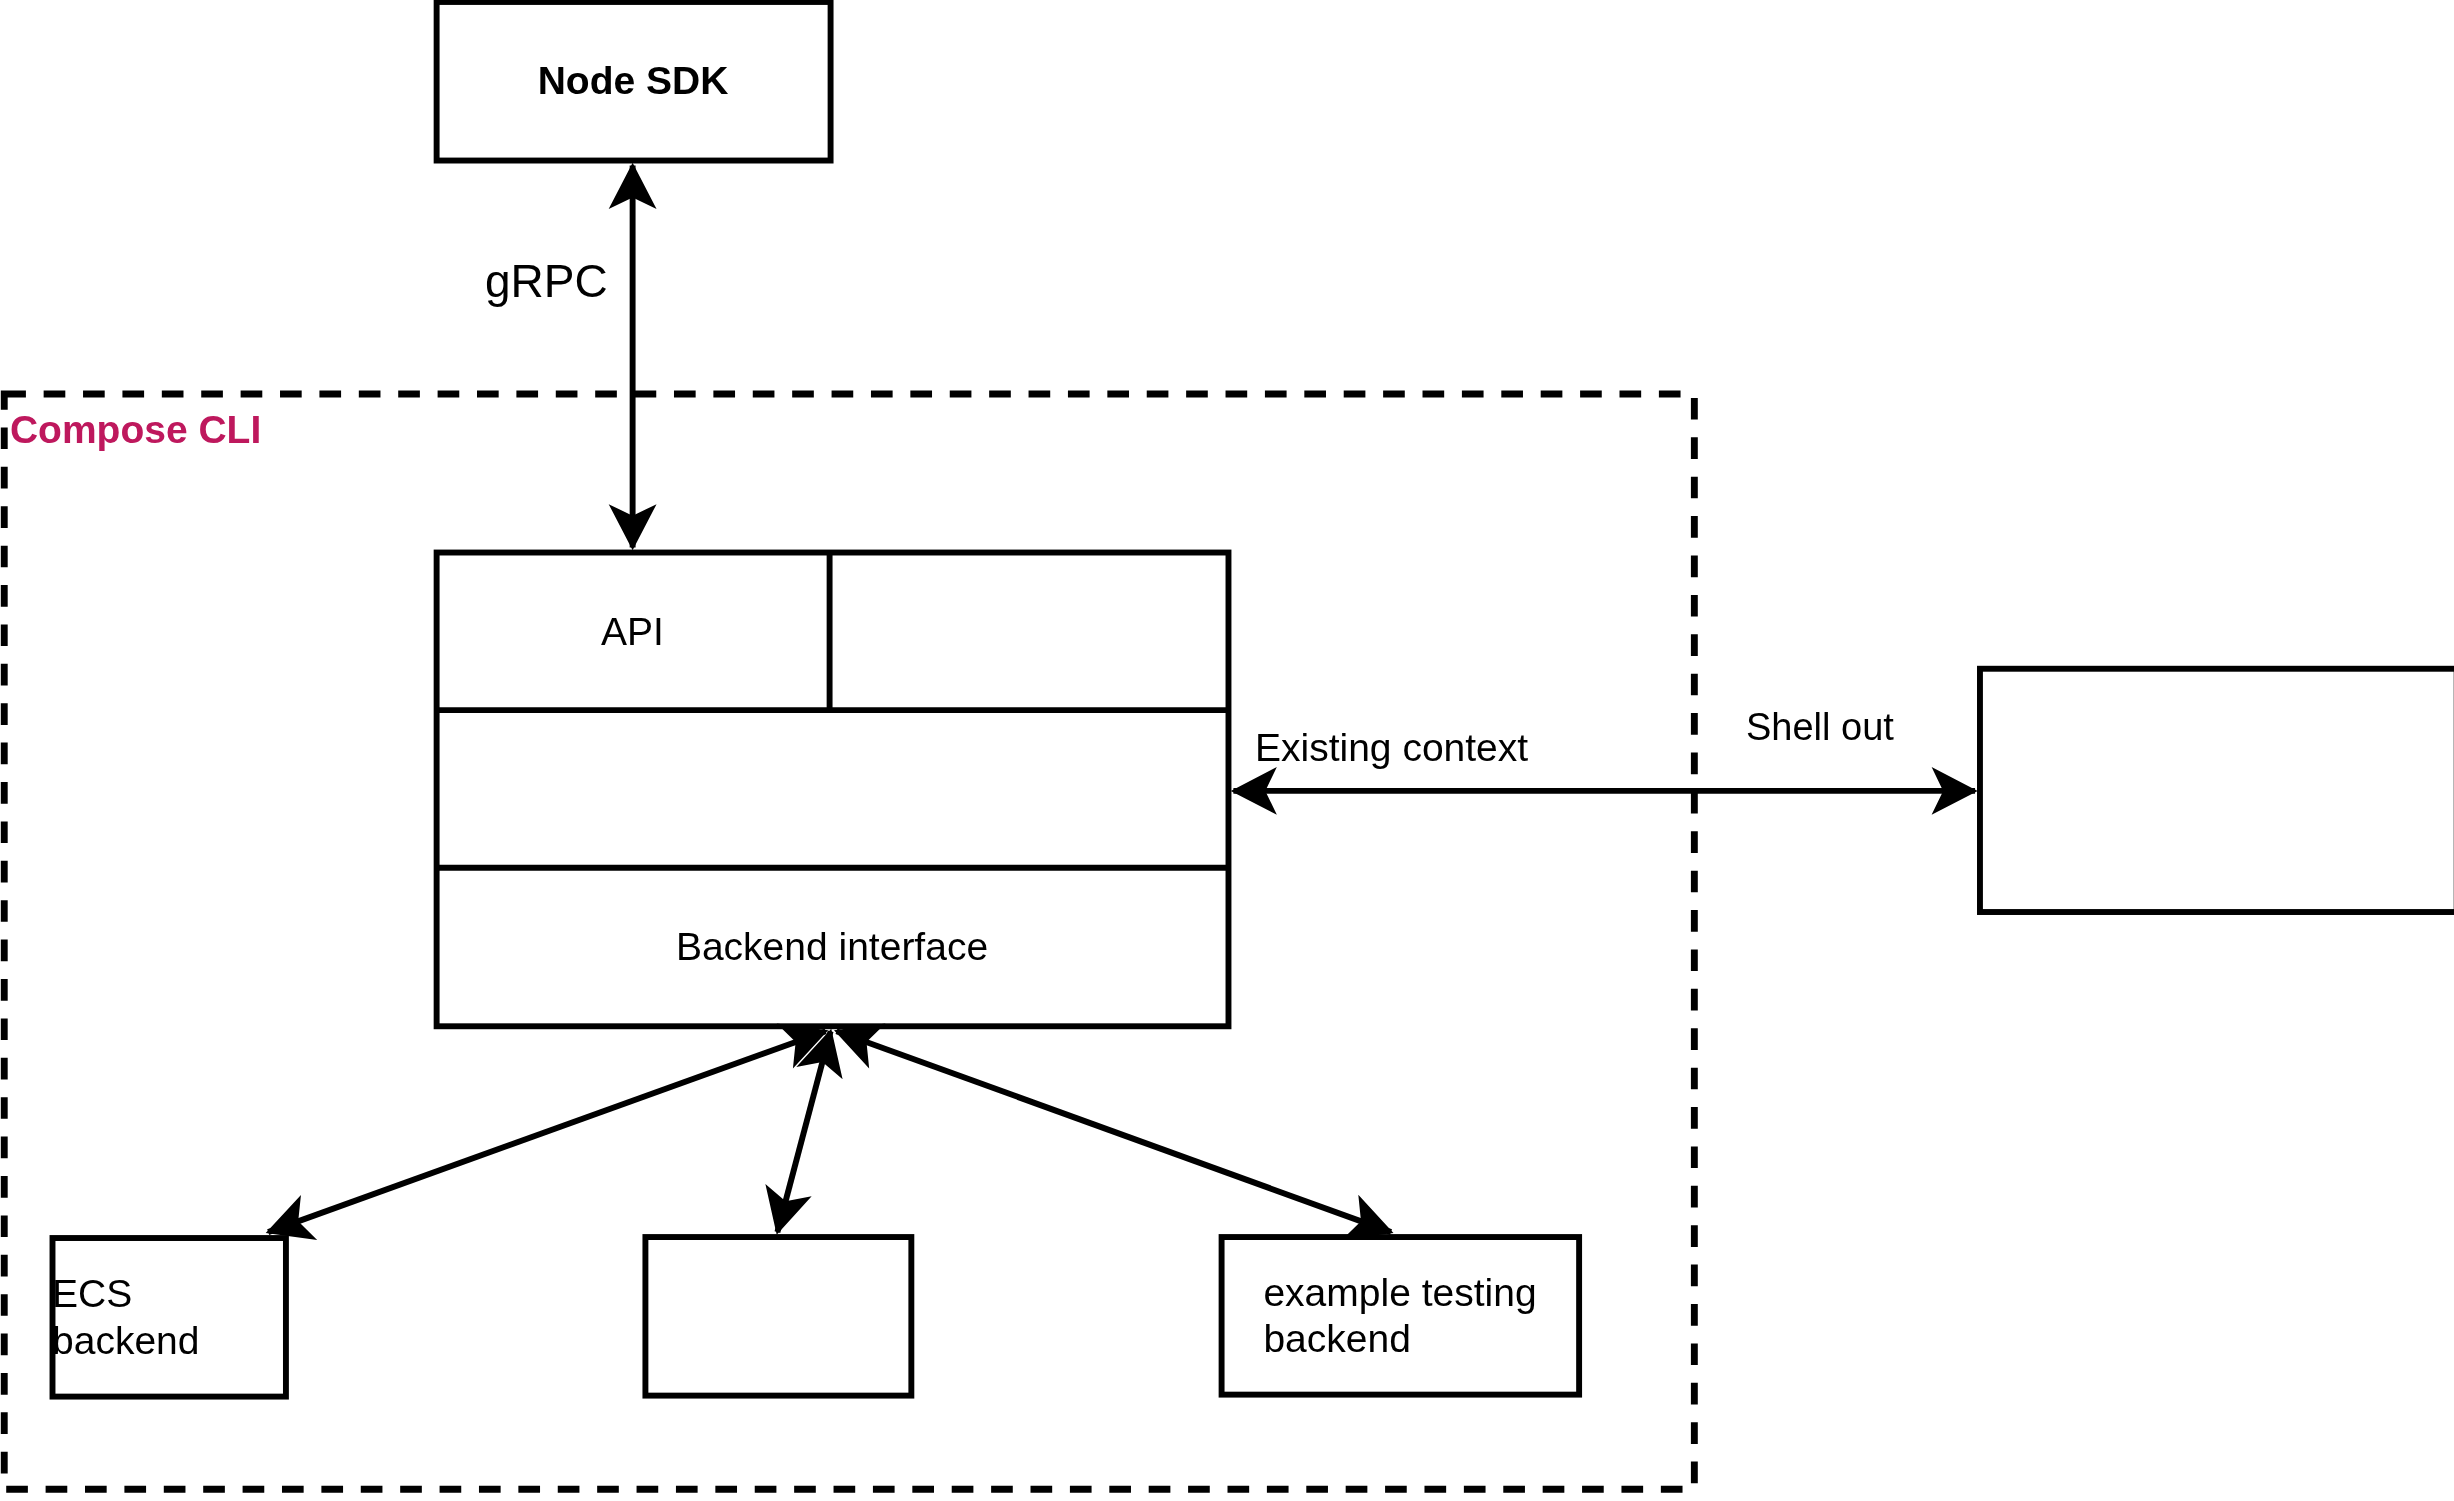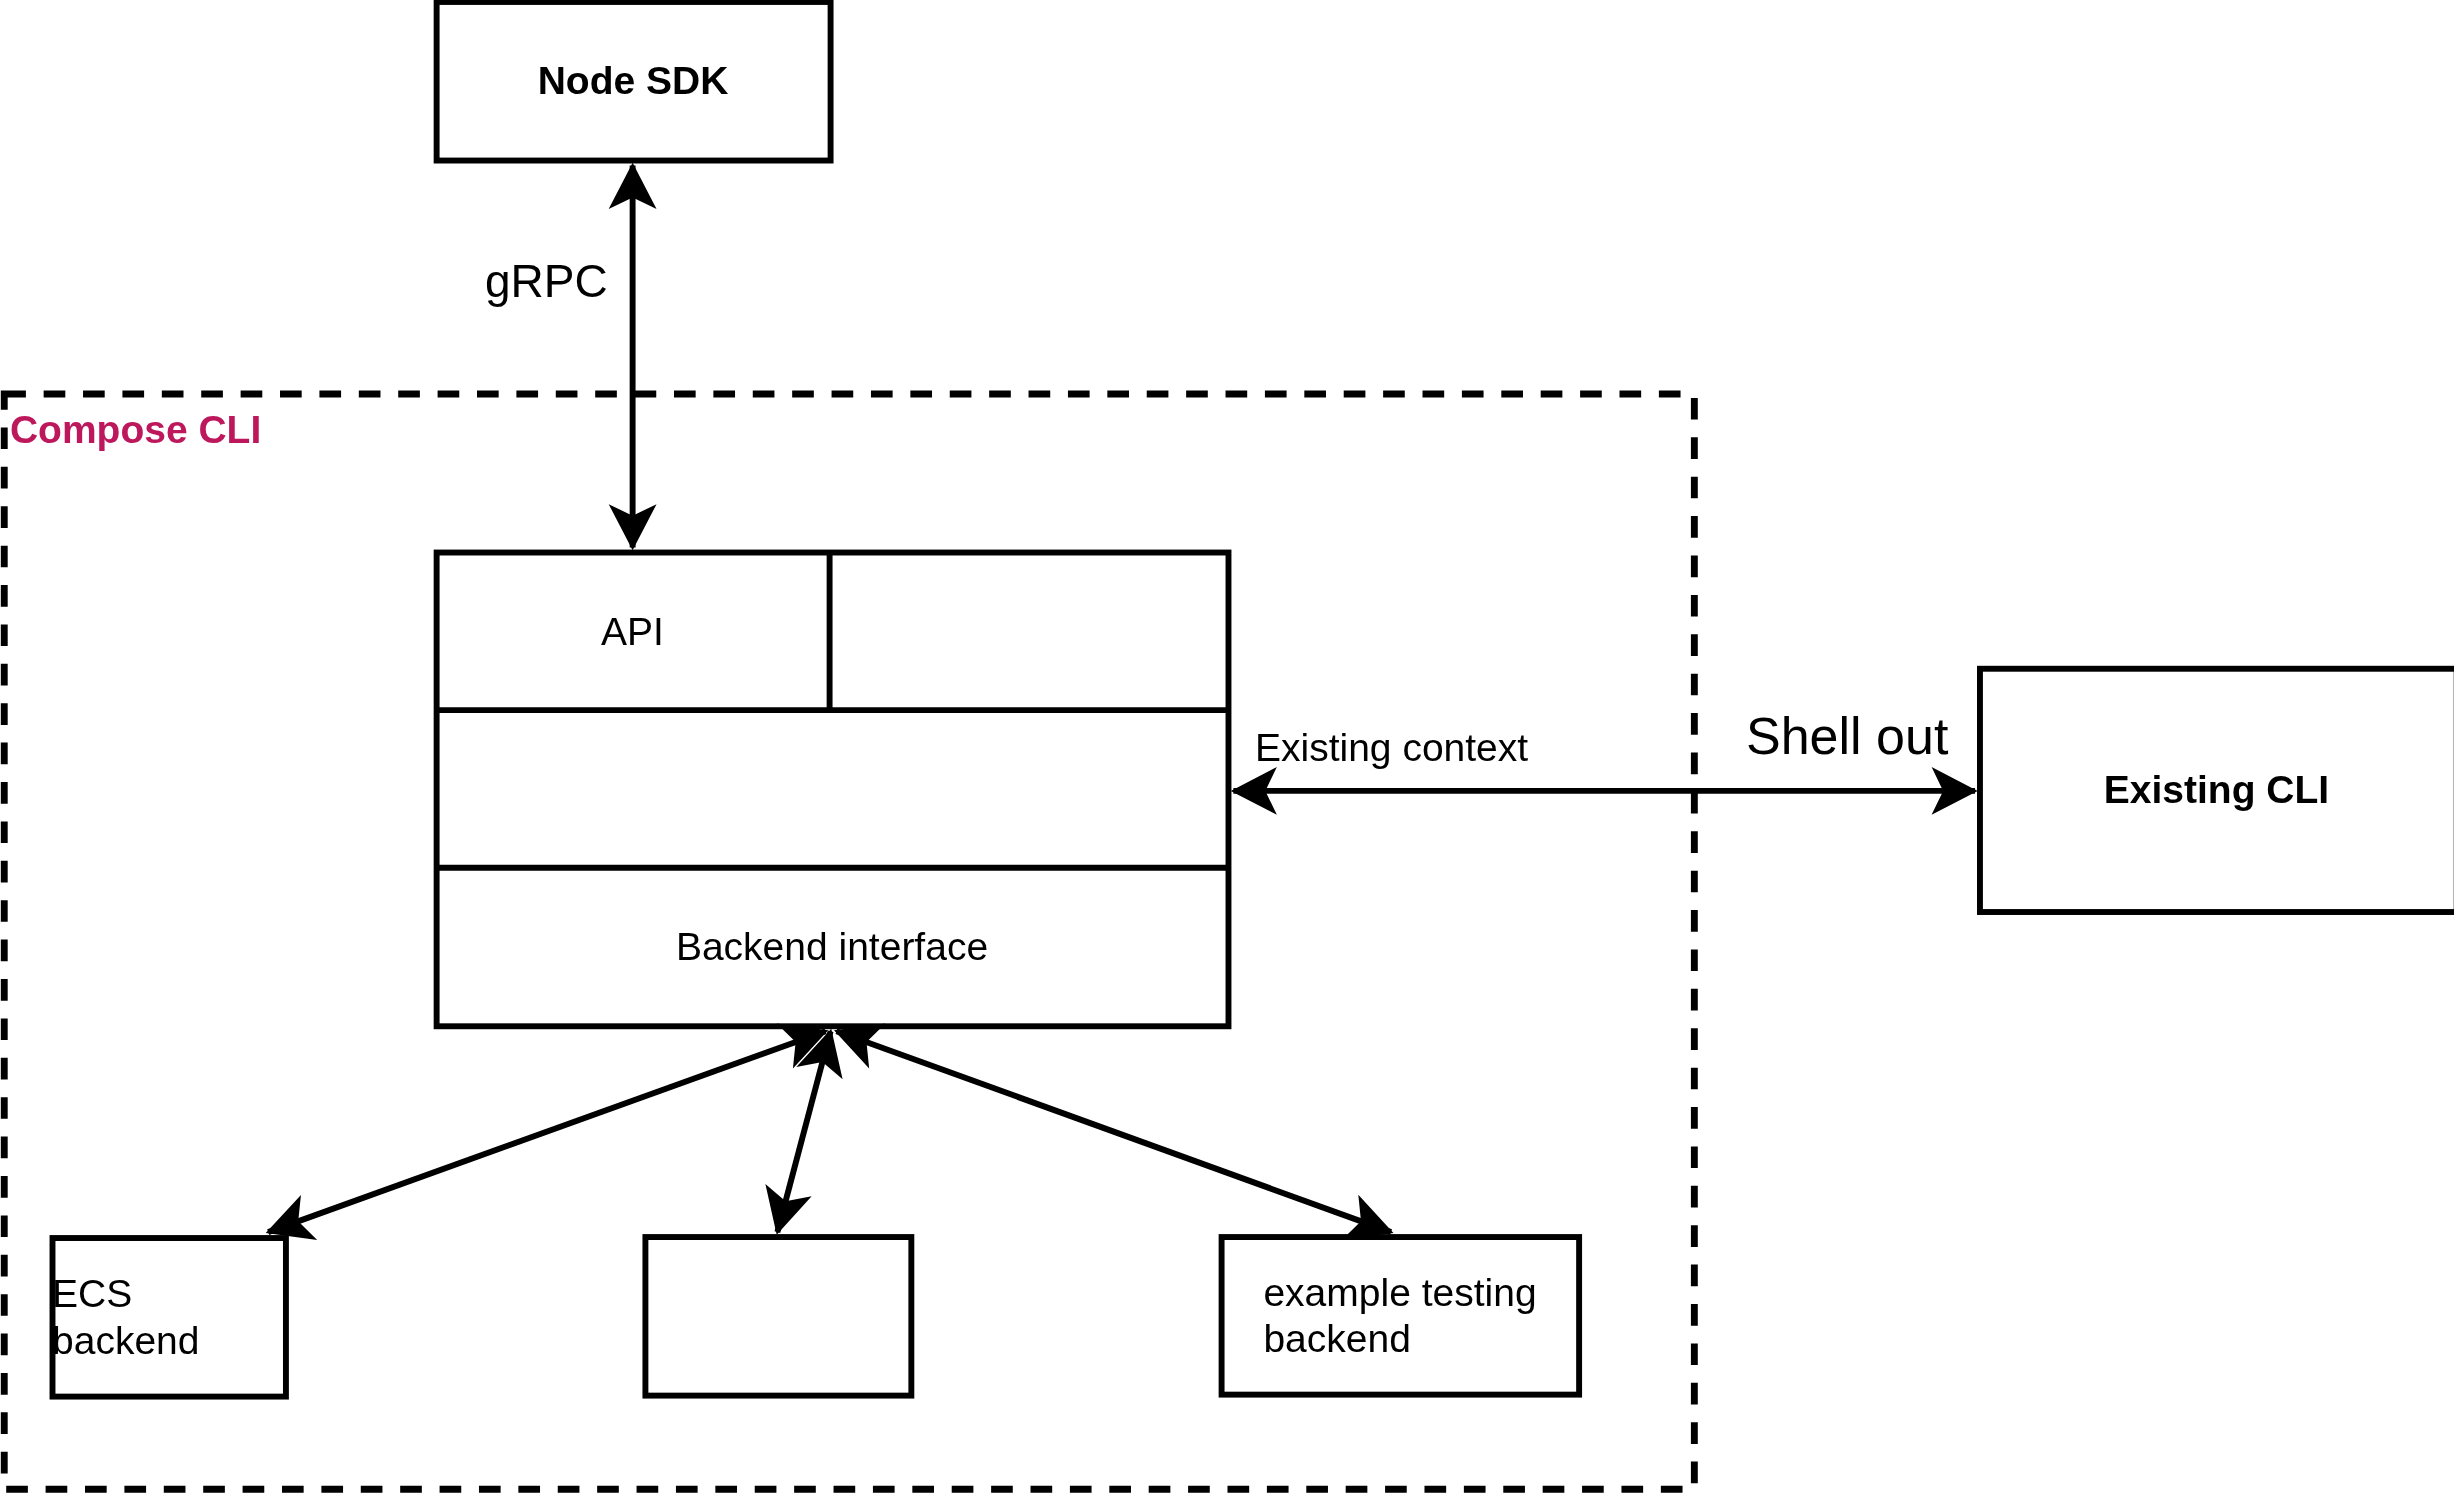--- a/index.html
+++ b/index.html
@@ -93,28 +93,27 @@
   <div class="group-label" style="left:9.9px; top:408px; font-size:39px;">Compose CLI</div>
 
   <div class="node-label bold" style="left:436px; top:2px; width:394px; height:159px; font-size:39px;">Node SDK</div>
 
   <div class="node-label" style="left:436px; top:553px; width:393px; height:158px; font-size:39px;">API</div>
 
 
 
   <div class="node-label" style="left:436px; top:868px; width:792px; height:159px; font-size:39px;">Backend interface</div>
 
-  <div class="node-label bold" style="left:1980px; top:669px; width:473px; height:243px; font-size:39px;">Existing CLI</div>
 
   <div class="node-label" style="left:52px; top:1238px; width:233px; height:159px; font-size:39px;">ECS backend</div>
 
 
   <div class="node-label" style="left:1221px; top:1237px; width:358px; height:158px; font-size:39px;">example testing
 backend</div>
 
   <div class="edge-label" style="left:485px; top:254px; font-size:46px;">gRPC</div>
 
   <div class="edge-label" style="left:1255px; top:726px; font-size:39px;">Existing context</div>
 
-  <div class="edge-label" style="left:1746px; top:706px; font-size:52px;">Shell out</div>
+  <div class="edge-label" style="left:1746px; top:706px; font-size:38px;">Shell out</div>
 
 </div>
 
 
 </body></html>

